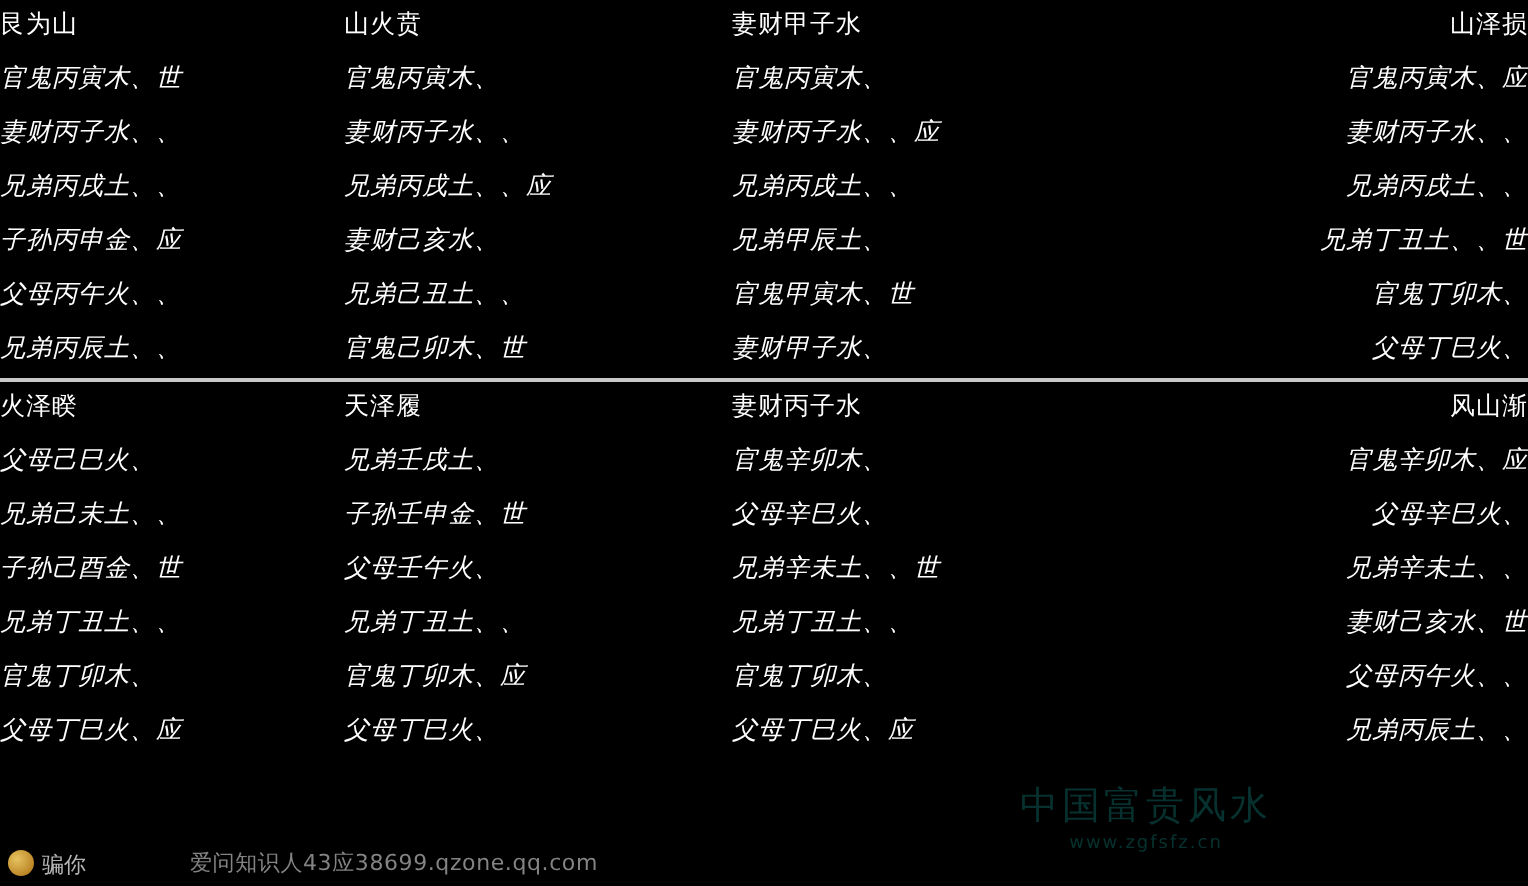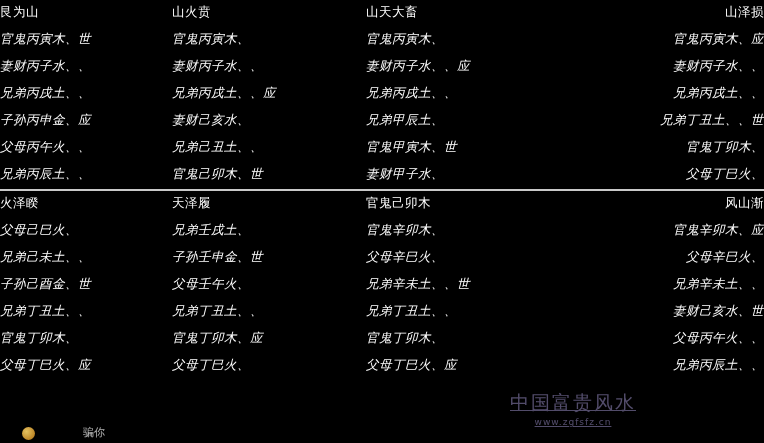--- a/index.html
+++ b/index.html
@@ -59,28 +59,27 @@
     white-space: nowrap;
     letter-spacing: 0.5px;
     font-style: italic;
   }
   .block {
     padding-bottom: 2px;
   }
   
   .wm-left {
     position: absolute;
-    left: 22px;
+    left: 4px;
     bottom: 3px;
     display: flex;
-    align-items: flex-end;
+    align-items: flex-start;
     font-size: 11px;
     color: #c8c8c8;
     opacity: 0.9;
-    gap: 44px;
   }
   .wm-left .dot {
     width: 13px;
     height: 13px;
     border-radius: 50%;
     background: radial-gradient(circle at 35% 35%, #ffd86b, #c07a12);
     display: inline-block;
     margin-right: 4px;
   }
   .wm-url {
@@ -92,23 +91,22 @@
     opacity: 0.85;
     letter-spacing: 0.3px;
   }
   
   .wm-right {
     position: absolute;
     right: 8px;
     bottom: 16px;
     text-align: center;
     opacity: 0.42;
-    color: #c4b5fd;
+    color: #0f766e;
     pointer-events: none;
-    text-decoration: underline;
   }
   .wm-right .big {
     font-size: 19px;
     letter-spacing: 2px;
     font-family: "DejaVu Serif", "Liberation Serif", serif;
   }
   .wm-right .small {
     font-size: 9px;
     letter-spacing: 1px;
     margin-top: 1px;
@@ -139,21 +137,21 @@
           <div class="line">官鬼丙寅木、</div>
           <div class="line">妻财丙子水、、</div>
           <div class="line">兄弟丙戌土、、应</div>
           <div class="line">妻财己亥水、</div>
           <div class="line">兄弟己丑土、、</div>
           <div class="line">官鬼己卯木、世</div>
         </div>
       </td>
       <td class="col" style="width:196px">
         <div class="block">
-          <div class="hex-title">山天大畜</div>
+          <div class="hex-title">妻财甲子水</div>
           <div class="line">官鬼丙寅木、</div>
           <div class="line">妻财丙子水、、应</div>
           <div class="line">兄弟丙戌土、、</div>
           <div class="line">兄弟甲辰土、</div>
           <div class="line">官鬼甲寅木、世</div>
           <div class="line">妻财甲子水、</div>
         </div>
       </td>
       <td class="col last" style="width:202px">
         <div class="block">
@@ -192,21 +190,21 @@
           <div class="line">兄弟壬戌土、</div>
           <div class="line">子孙壬申金、世</div>
           <div class="line">父母壬午火、</div>
           <div class="line">兄弟丁丑土、、</div>
           <div class="line">官鬼丁卯木、应</div>
           <div class="line">父母丁巳火、</div>
         </div>
       </td>
       <td class="col" style="width:196px">
         <div class="block">
-          <div class="hex-title">官鬼己卯木</div>
+          <div class="hex-title">妻财丙子水</div>
           <div class="line">官鬼辛卯木、</div>
           <div class="line">父母辛巳火、</div>
           <div class="line">兄弟辛未土、、世</div>
           <div class="line">兄弟丁丑土、、</div>
           <div class="line">官鬼丁卯木、</div>
           <div class="line">父母丁巳火、应</div>
         </div>
       </td>
       <td class="col last" style="width:202px">
         <div class="block">
@@ -220,19 +218,20 @@
         </div>
       </td>
     </tr>
   </tbody>
     </table>
 
   <div class="wm-left">
     <span class="dot"></span>
     <span>骗你</span>
   </div>
+  <div class="wm-url">爱问知识人43应38699.qzone.qq.com</div>
 
   <div class="wm-right">
     <div class="big">中国富贵风水</div>
     <div class="small">www.zgfsfz.cn</div>
   </div>
 
 </div>
 
 </body></html>

